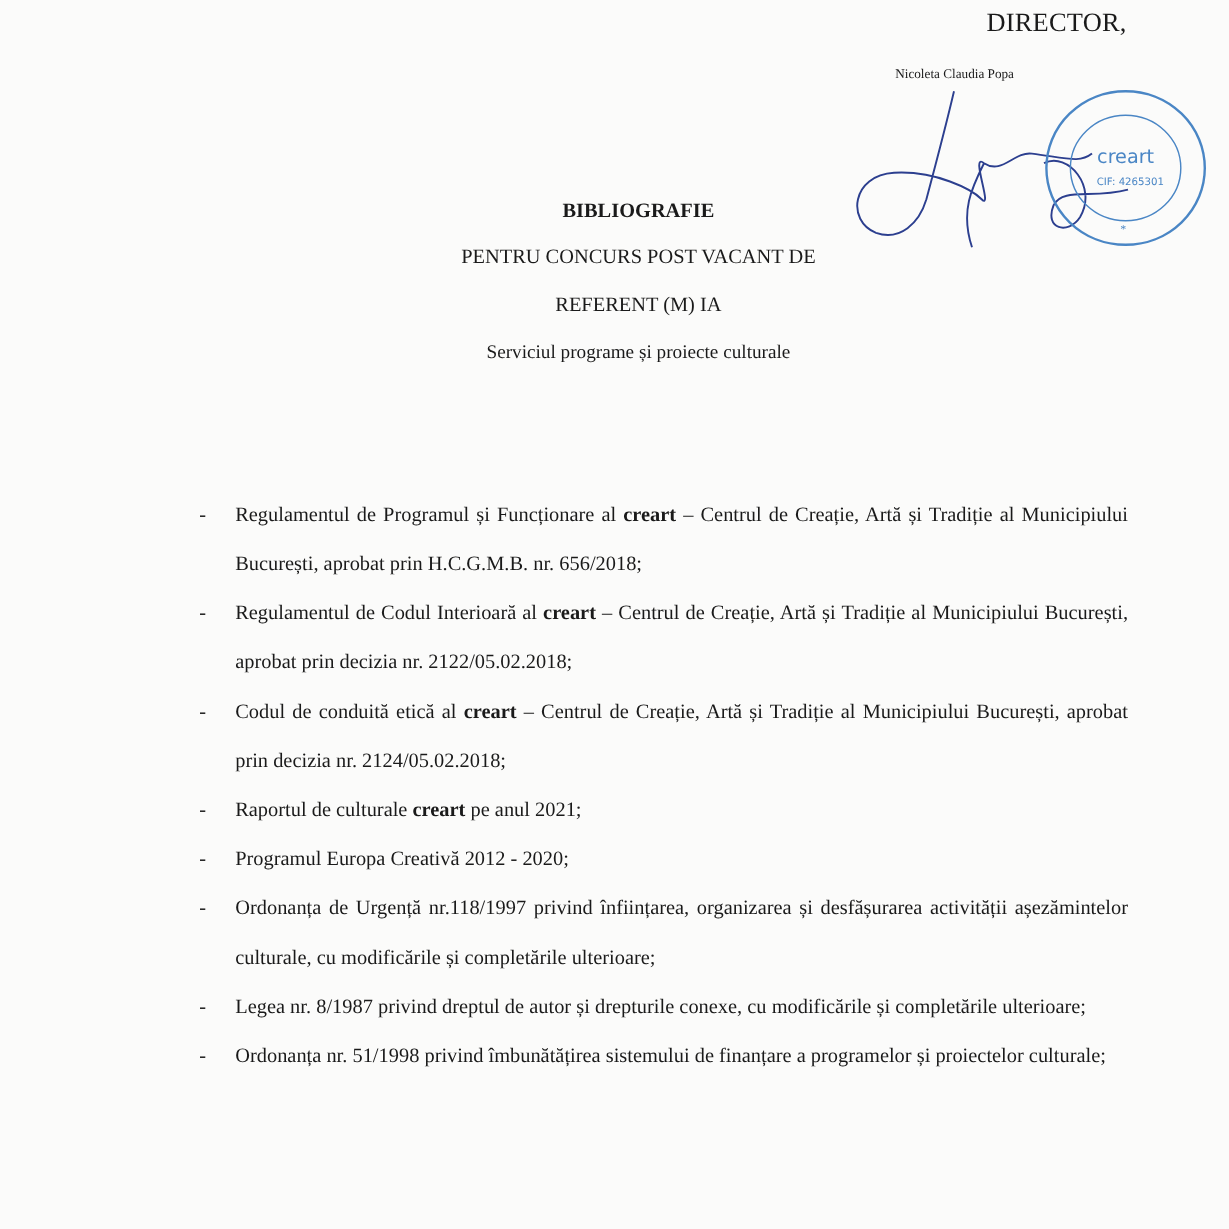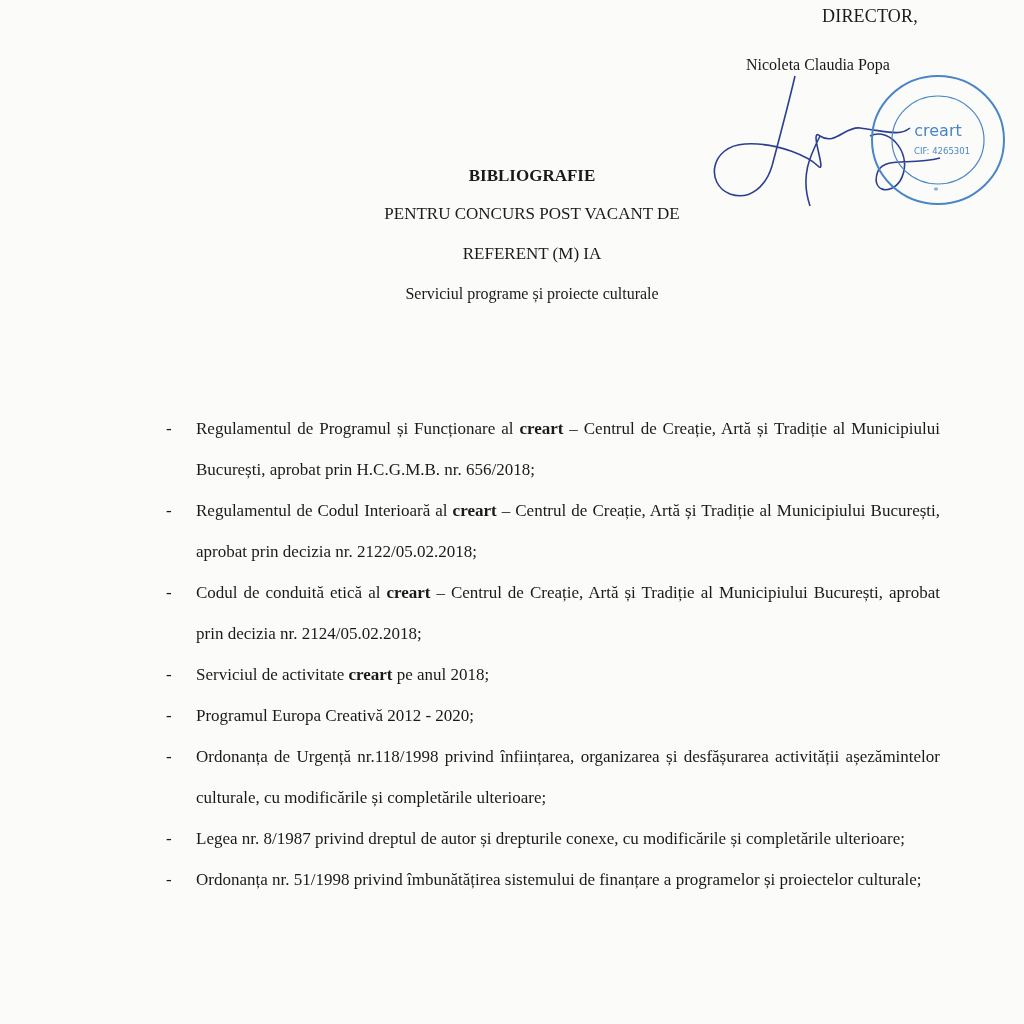--- a/index.html
+++ b/index.html
@@ -6,25 +6,25 @@
   body {
     width: 1024px; height: 1024px; overflow: hidden;
     background: #fbfbfa;
     font-family: "Liberation Serif", serif;
     color: #1a1a1a;
     position: relative;
   }
   .page { position: absolute; inset: 0; }
   .director {
     position: absolute; left: 822px; top: 6px;
-    font-size: 18px; letter-spacing: 0.2px; text-align: right;
+    font-size: 22px; letter-spacing: 0.2px; text-align: right;
   }
   .director-name {
     position: absolute; left: 746px; top: 56px;
-    font-size: 16px;
+    font-size: 11px;
   }
   .signature { position: absolute; left: 700px; top: 66px; width: 250px; height: 150px; }
   .stamp { position: absolute; left: 862px; top: 70px; width: 150px; height: 140px; }
   .title-block { position: absolute; left: 0; width: 1064px; text-align: center; }
   .title { top: 166px; font-weight: bold; font-size: 17px; }
   .sub1 { top: 204px; font-size: 17px; }
   .sub2 { top: 244px; font-size: 17px; }
   .sub3 { top: 285px; font-size: 16px; }
   .list {
     position: absolute; left: 160px; top: 408px; width: 780px;
@@ -69,29 +69,29 @@
     <li>
       <span class="dash">-</span>
       <span class="txt"><span>Regulamentul de Codul Interioară al </span><b>creart</b><span> – Centrul de Creație, Artă și Tradiție al Municipiului București, aprobat prin decizia nr. 2122/05.02.2018;</span></span>
     </li>
     <li>
       <span class="dash">-</span>
       <span class="txt"><span>Codul de conduită etică al  </span><b>creart</b><span> – Centrul de Creație, Artă și Tradiție al Municipiului București, aprobat prin decizia nr. 2124/05.02.2018;</span></span>
     </li>
     <li>
       <span class="dash">-</span>
-      <span class="txt"><span>Serviciul de activitate </span><b>creart</b><span> pe anul 2018;</span></span>
+      <span class="txt"><span>Raportul de culturale </span><b>creart</b><span> pe anul 2021;</span></span>
     </li>
     <li>
       <span class="dash">-</span>
       <span class="txt"><span>Programul Europa Creativă 2012 - 2020;</span></span>
     </li>
     <li>
       <span class="dash">-</span>
-      <span class="txt"><span>Ordonanța de Urgență nr.118/1998 privind înființarea, organizarea și desfășurarea activității așezămintelor culturale, cu modificările și completările ulterioare;</span></span>
+      <span class="txt"><span>Ordonanța de Urgență nr.118/1997 privind înființarea, organizarea și desfășurarea activității așezămintelor culturale, cu modificările și completările ulterioare;</span></span>
     </li>
     <li>
       <span class="dash">-</span>
       <span class="txt"><span>Legea nr. 8/1987 privind dreptul de autor și drepturile conexe, cu modificările și completările ulterioare;</span></span>
     </li>
     <li>
       <span class="dash">-</span>
       <span class="txt"><span>Ordonanța nr. 51/1998 privind îmbunătățirea sistemului de finanțare a programelor și proiectelor culturale;</span></span>
     </li>
   </ul>

